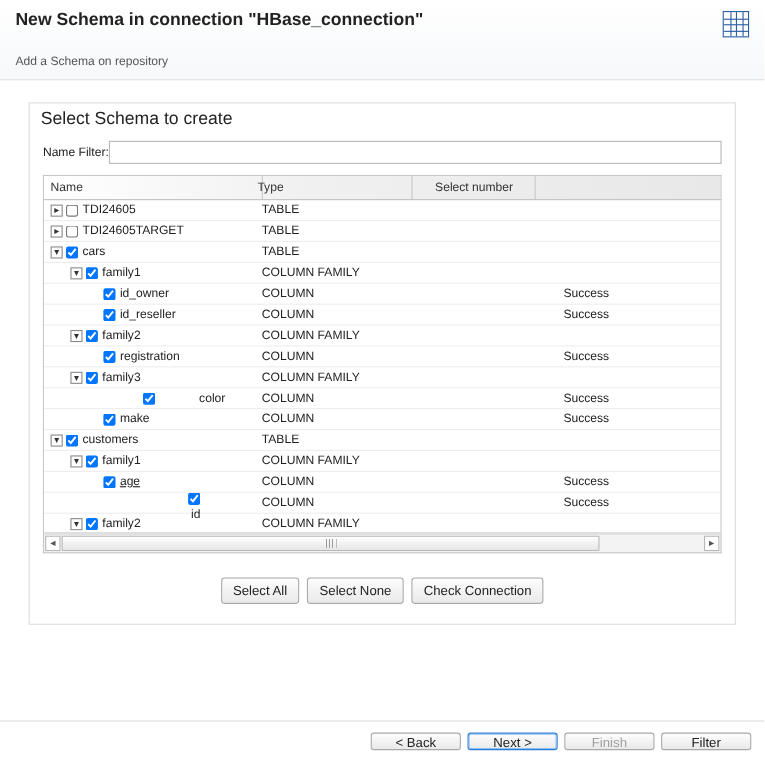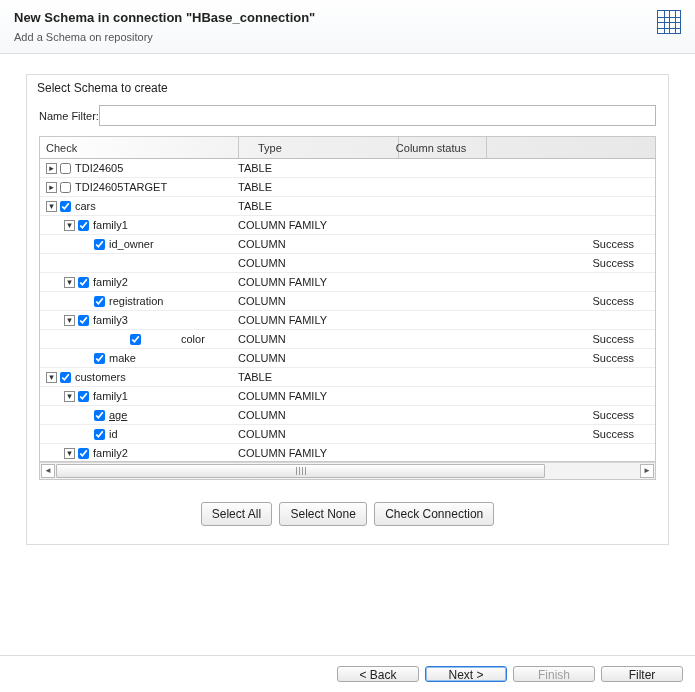--- a/index.html
+++ b/index.html
@@ -1,44 +1,44 @@
 <!DOCTYPE html>
 <html><head>
 <meta charset="utf-8">
 <style>
 html,body{margin:0;padding:0;font-family:"Segoe UI",Tahoma,Arial,sans-serif;font-size:12px;color:#222;background:#fff}
 .wizard{width:695px;height:692px;display:flex;flex-direction:column;box-sizing:border-box}
 .hdr{padding:6px 14px 10px;display:flex;justify-content:space-between;background:linear-gradient(#fff,#f6f8fa);border-bottom:1px solid #e0e0e0}
-.hdr .ttl{font-size:13px;font-weight:700;margin-top:4px}
-.hdr .sub{font-size:11px;color:#555;margin-top:6px}
+.hdr .ttl{font-size:16px;font-weight:700;margin-top:4px}
+.hdr .sub{font-size:11px;color:#555;margin-top:22px}
 .grid-icon{width:22px;height:22px;border:1px solid #2b5fa3;position:relative;margin-top:4px}
 .grid-icon::before,.grid-icon::after{content:'';position:absolute;background:#2b5fa3}
 .grid-icon::before{top:50%;left:0;right:0;height:1px}
 .grid-icon::after{left:50%;top:0;bottom:0;width:1px}
 .grid-icon-inner-v{position:absolute;left:25%;top:0;bottom:0;width:1px;background:#2b5fa3;box-shadow:11px 0 0 #2b5fa3}
 .grid-icon-inner-h{position:absolute;top:25%;left:0;right:0;height:1px;background:#2b5fa3;box-shadow:0 11px 0 #2b5fa3}
 .content{flex:1;padding:20px 26px 10px}
 .box{border:1px solid #dcdcdc;padding:10px 12px 18px;background:#fff}
-.box-title{font-size:12px;margin:-4px 0 10px -2px}
+.box-title{font-size:16px;margin:-4px 0 10px -2px}
 .filter-row{display:flex;align-items:center;margin:6px 0 10px}
 .filter-row label{margin-right:0;font-size:11px}
 .filter-row input{flex:1;height:17px;border:1px solid #b6b6b6;padding:1px 3px;font:inherit}
 .tree-hdr{position:relative;height:21px;background:linear-gradient(to right,#fff,#f0f0f0 40%,#e8e8e8);border:1px solid #c8c8c8;border-bottom:1px solid #bfbfbf;display:flex;font-size:11px}
 .th{position:absolute;top:0;bottom:0;display:flex;align-items:center;padding-left:6px;border-right:1px solid #c8c8c8;color:#333}
 .th0{left:0;width:192px}
-.th1{left:212px;width:140px}
+.th1{left:188px;width:140px}
 .th2{left:336px;width:110px;justify-content:center;padding-left:0}
 .th3{left:448px;width:130px;justify-content:flex-end;padding-right:8px}
 .th4{left:580px;right:0;border-right:none}
 .tree-body{border:1px solid #c8c8c8;border-top:none;height:302px;overflow:hidden;background:#fff}
 .row{position:relative;height:18px;line-height:18px;border-bottom:1px solid #ededed;white-space:nowrap}
 .cell{position:absolute;top:0;bottom:0;font-size:11px}
 .cname{left:0;width:192px;display:flex;align-items:center}
 .ctype{left:194px;width:140px;padding-left:4px}
-.cstat{left:464px;width:130px;text-align:right;padding-right:8px}
+.cstat{left:428px;width:130px;text-align:center;padding-right:8px}
 .exp{width:9px;height:9px;border:1px solid #8a8a8a;display:inline-flex;align-items:center;justify-content:center;margin-right:3px;font-size:9px;line-height:1;color:#333;background:#fff}
 .exp.blank{border:none;background:transparent}
 .chk{width:11px;height:11px;margin:0 4px 0 0;vertical-align:middle}
 .scroll-h{height:16px;border:1px solid #c8c8c8;border-top:1px solid #d6d6d6;background:#f3f3f3;position:relative}
 .scroll-h .ar{position:absolute;top:1px;width:12px;height:12px;border:1px solid #b8b8b8;background:#fff;font-size:8px;line-height:12px;text-align:center;color:#555}
 .scroll-h .ar.l{left:1px}
 .scroll-h .ar.r{right:1px}
 .scroll-h .thumb{position:absolute;top:1px;left:16px;right:110px;height:12px;background:linear-gradient(#fff,#e6e6e6);border:1px solid #b8b8b8;border-radius:1px}
 .scroll-h .grip{position:absolute;left:50%;top:2px;width:10px;height:8px;margin-left:-5px;background:repeating-linear-gradient(90deg,#999,#999 1px,transparent 1px,transparent 3px)}
 .btns-mid{text-align:center;margin-top:22px}
@@ -65,23 +65,23 @@
 
 <div class="content">
   <div class="box">
     <div class="box-title">Select Schema to create</div>
     <div class="filter-row">
       <label>Name Filter:</label>
       <input type="text" value="" style="">
     </div>
 
     <div class="tree-hdr">
-      <div class="th th0">Check</div>
+      <div class="th th0">Name</div>
       <div class="th th1">Type</div>
-      <div class="th th2">Column status</div>
+      <div class="th th2">Select number</div>
       <div class="th th4"></div>
     </div>
     <div class="tree-body" id="tree-body">
           <div class="row">
             <div class="cell cname" style="padding-left: 6px;">
               <span class="exp">▸</span>
               <input type="checkbox" class="chk" style="">
               <span>TDI24605</span>
             </div>
             <div class="cell ctype">TABLE</div>
@@ -117,20 +117,25 @@
           <div class="row">
             <div class="cell cname" style="padding-left: 42px;">
               <span class="exp blank"></span>
               <input type="checkbox" class="chk" checked="" style="">
               <span>id_owner</span>
             </div>
             <div class="cell ctype">COLUMN</div>
             <div class="cell cstat">Success</div>
           </div>
           <div class="row">
+            <div class="cell cname" style="padding-left: 42px;">
+              <span class="exp blank"></span>
+              <input type="checkbox" class="chk" checked="" style="">
+              <span>id_reseller</span>
+            </div>
             <div class="cell ctype">COLUMN</div>
             <div class="cell cstat">Success</div>
           </div>
           <div class="row">
             <div class="cell cname" style="padding-left: 24px;">
               <span class="exp">▾</span>
               <input type="checkbox" class="chk" checked="" style="">
               <span>family2</span>
             </div>
             <div class="cell ctype">COLUMN FAMILY</div>
@@ -193,21 +198,21 @@
           <div class="row">
             <div class="cell cname" style="padding-left: 42px; text-decoration: underline;">
               <span class="exp blank"></span>
               <input type="checkbox" class="chk" checked="" style="">
               <span>age</span>
             </div>
             <div class="cell ctype">COLUMN</div>
             <div class="cell cstat">Success</div>
           </div>
           <div class="row">
-            <div class="cell cname" style="padding-left: 42px;">
+            <div class="cell cname" style="padding-left: 42px; flex-direction: column;">
               <span class="exp blank"></span>
               <input type="checkbox" class="chk" checked="" style="">
               <span>id</span>
             </div>
             <div class="cell ctype">COLUMN</div>
             <div class="cell cstat">Success</div>
           </div>
           <div class="row">
             <div class="cell cname" style="padding-left: 24px;">
               <span class="exp">▾</span>

